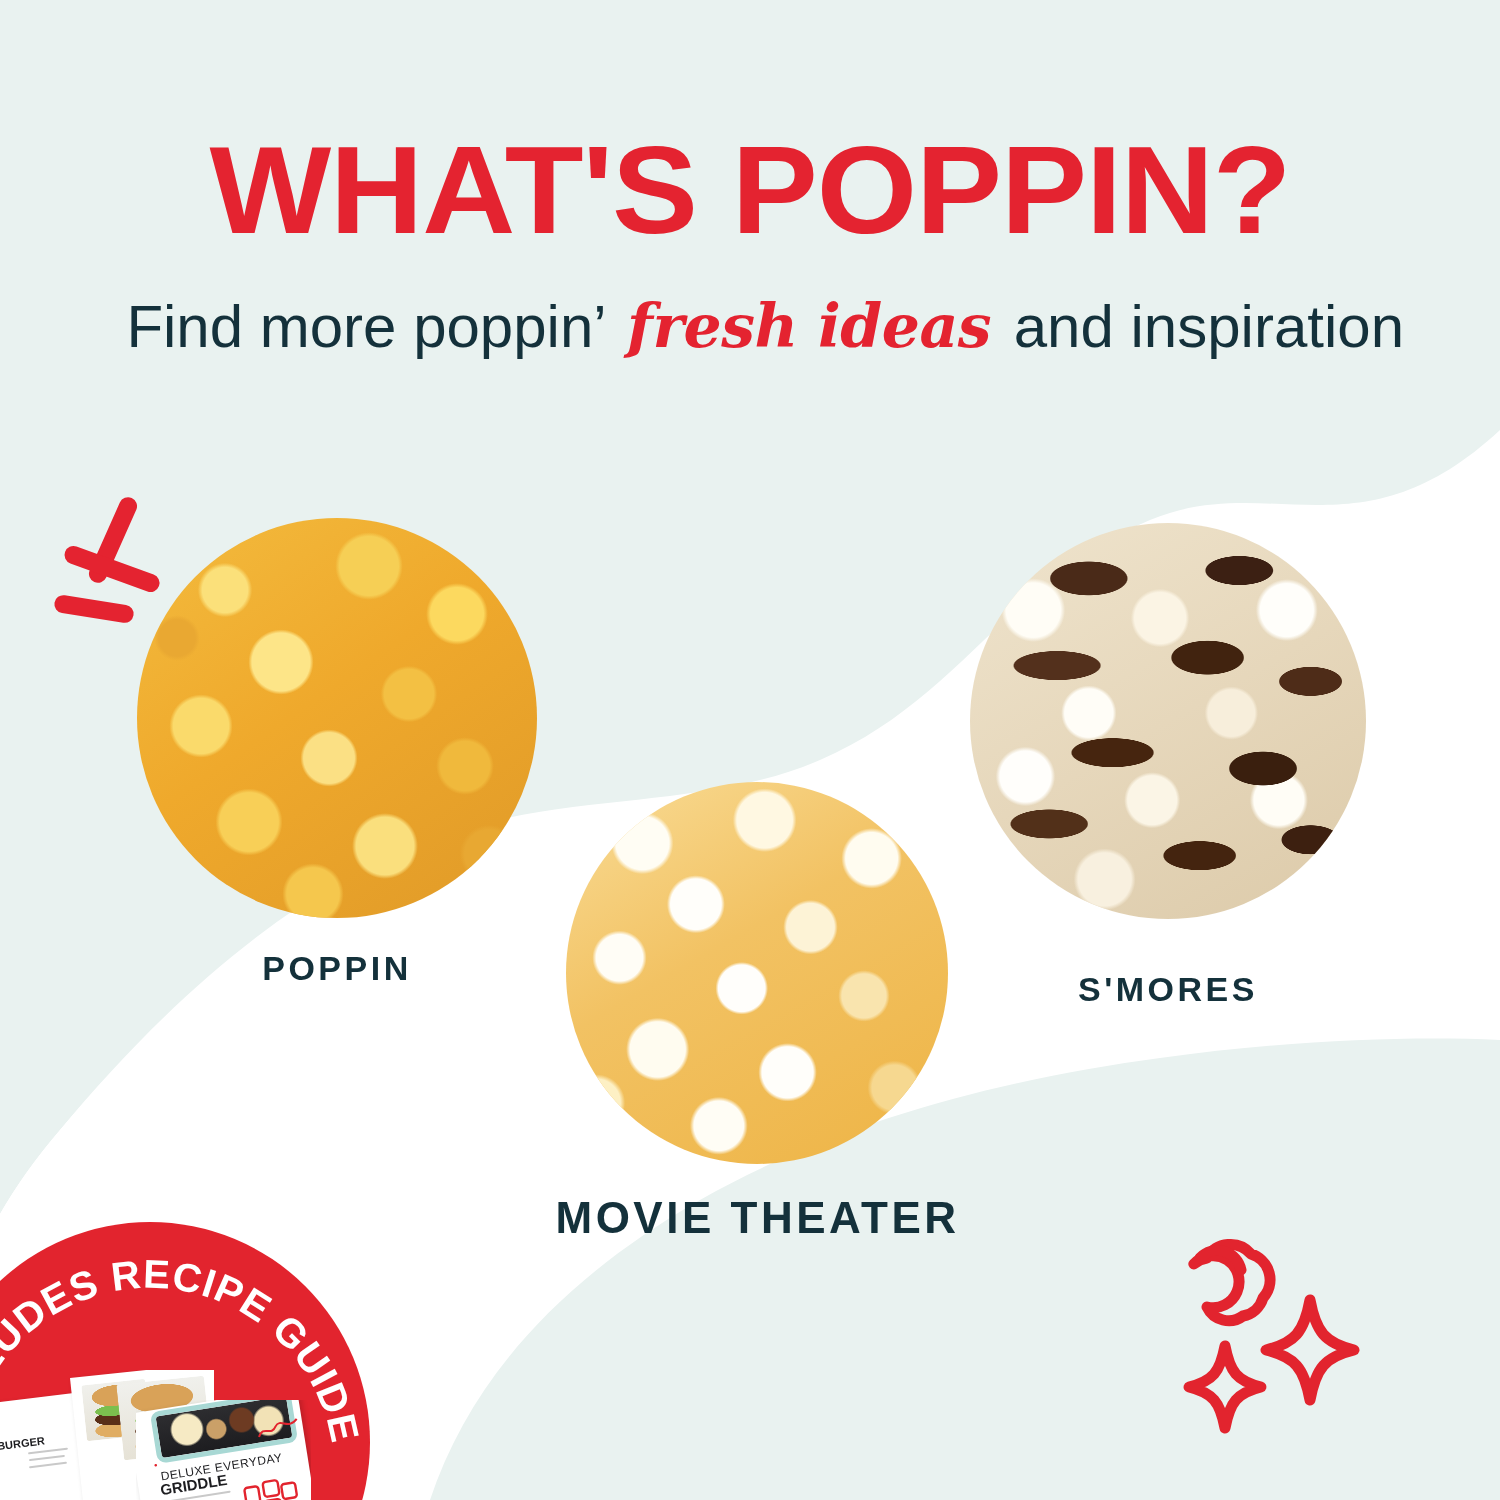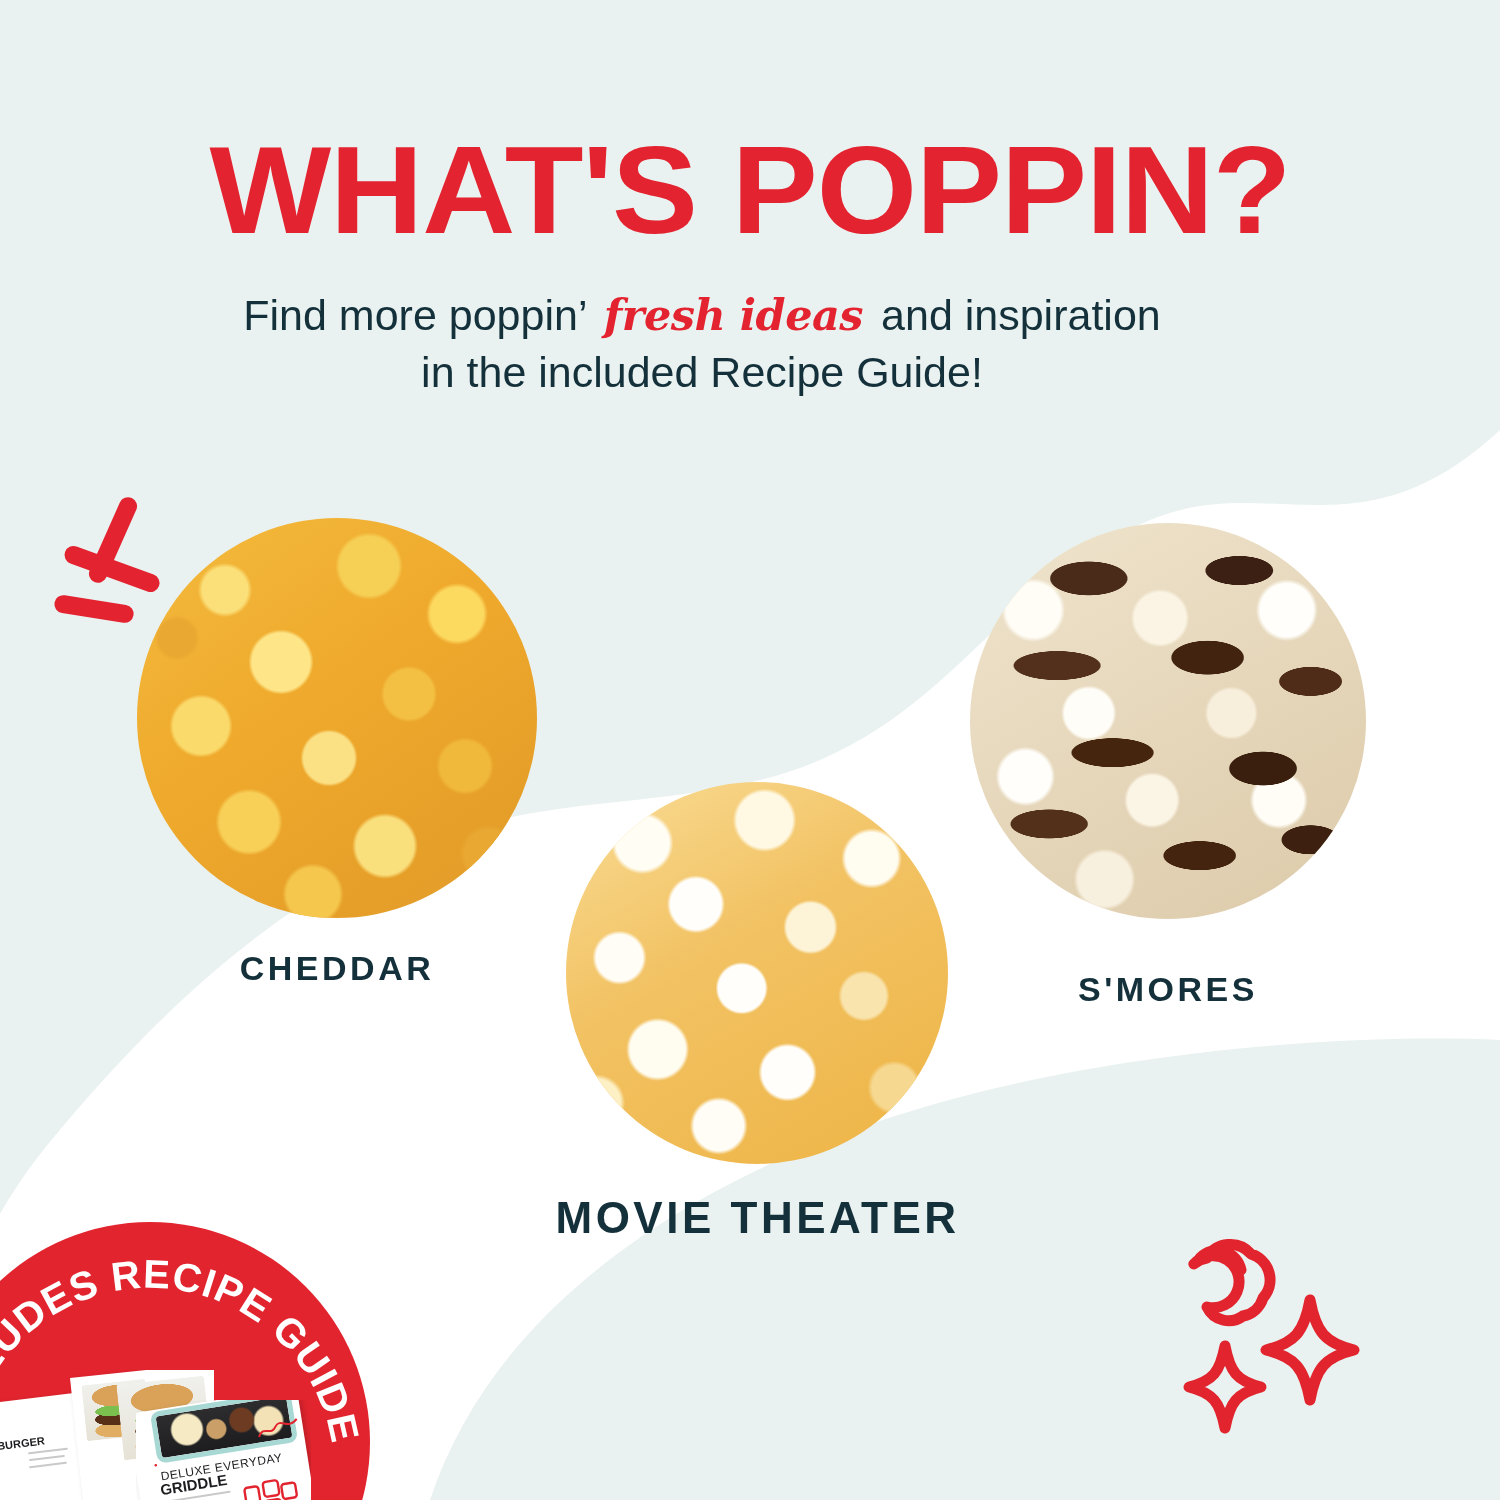--- a/index.html
+++ b/index.html
@@ -17,23 +17,23 @@
   
   .headline{
     position:absolute;left:0;top:128px;width:1500px;text-align:center;
     font-family:"Liberation Sans", sans-serif;
     font-weight:700;font-size:124px;line-height:1.0;
     letter-spacing:-1px;
     color:#E42330;
     transform:scaleX(1.04);
   }
   .subline{
-    position:absolute;left:0;top:287px;width:1404px;text-align:center;
-    font-family:"Liberation Sans", sans-serif;
-    font-weight:400;font-size:43px;line-height:1.33;
+    position:absolute;left:0;top:287px;width:1404px;text-align:right;
+    font-family:"Liberation Sans", sans-serif;
+    font-weight:400;font-size:60px;line-height:1.33;
     color:#14313B;
   }
   .subline .script{
     font-family:"DejaVu Serif", serif;
     font-style:italic;font-weight:700;
     color:#E42330;
     letter-spacing:-0.5px;
     padding:0 6px;
   }
 
@@ -181,33 +181,32 @@
              C340,1180 320,1040 300,906 Z"></path>
   </svg>
 
   <div class="headline">WHAT'S POPPIN?</div>
 
   <div class="subline">
     <span>Find more poppin’</span>
     <span class="script">fresh ideas</span>
     <span>and inspiration</span>
     <br>
-    <span>in the included Recipe Guide!</span>
   </div>
 
   <div>
     <div class="dash" style="left:104px;top:494px;width:18px;height:92px;border-radius:9px;transform:rotate(24deg);transform-origin:center;"></div>
     <div class="dash" style="left:62px;top:560px;width:100px;height:18px;border-radius:9px;transform:rotate(20deg);transform-origin:center;"></div>
     <div class="dash" style="left:54px;top:600px;width:80px;height:18px;border-radius:9px;transform:rotate(9deg);transform-origin:center;"></div>
   </div>
 
   <div class="circle" style="left:137px;top:518px;width:400px;height:400px;">
     <div class="tex tex-cheddar"></div>
   </div>
-  <div class="cap" style="left:137px;top:949px;width:400px;font-size:34px;">CHEDDAR</div>
+  <div class="cap" style="left:137px;top:949px;width:400px;font-size:34px;">POPPIN</div>
 
   <div class="circle" style="left:566px;top:782px;width:382px;height:382px;">
     <div class="tex tex-movie"></div>
   </div>
   <div class="cap" style="left:510px;top:1193px;width:495px;font-size:44px;">MOVIE THEATER</div>
 
   <div class="circle" style="left:970px;top:523px;width:396px;height:396px;">
     <div class="tex tex-smores"></div>
   </div>
   <div class="cap" style="left:970px;top:952px;width:396px;font-size:34px;margin-top:18px;">S'MORES</div>

